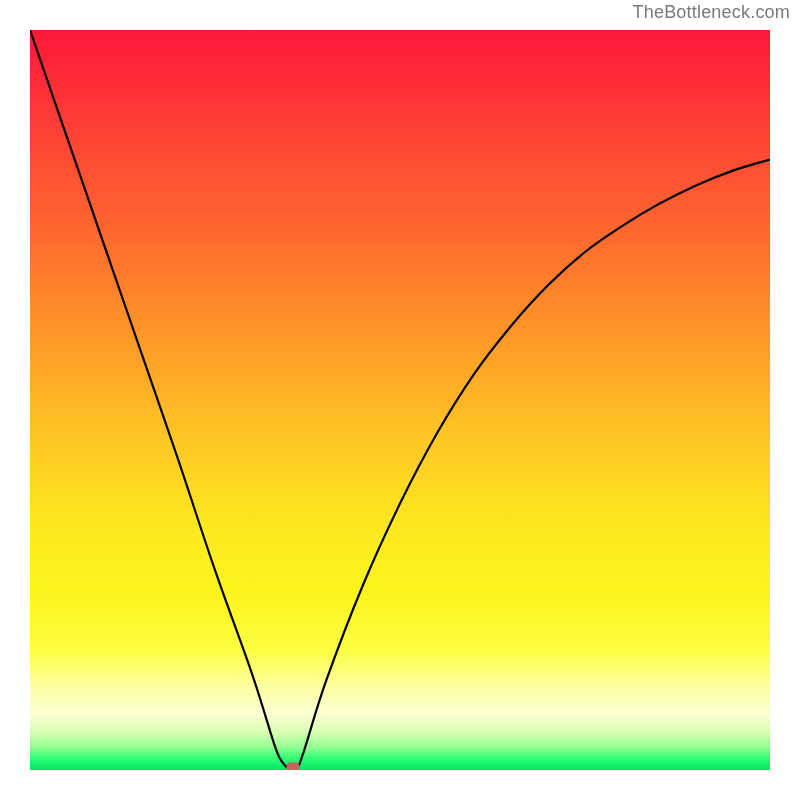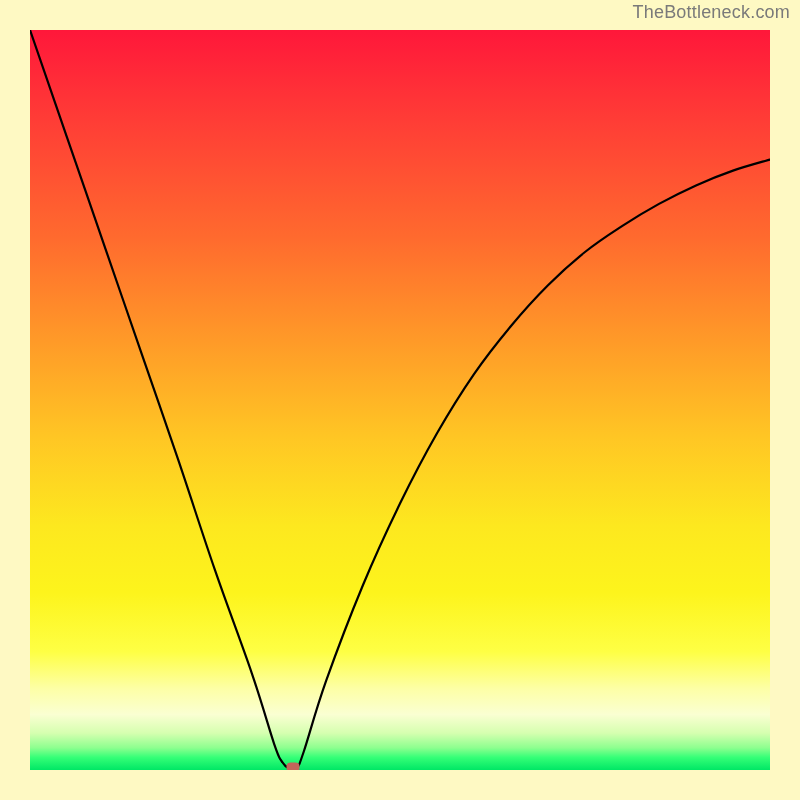--- a/index.html
+++ b/index.html
@@ -10,21 +10,21 @@
     background: #000;
     font-family: Arial, Helvetica, sans-serif;
     overflow: hidden;
   }
   .frame {
     position: absolute;
     left: 0;
     top: 0;
     width: 800px;
     height: 800px;
-    background: #fef9c3;
+    background: #ffffff;
   }
   .watermark {
     position: absolute;
     top: 2px;
     right: 10px;
     color: #7a7a7a;
     font-size: 18px;
     font-weight: 500;
     letter-spacing: 0.2px;
     z-index: 5;

